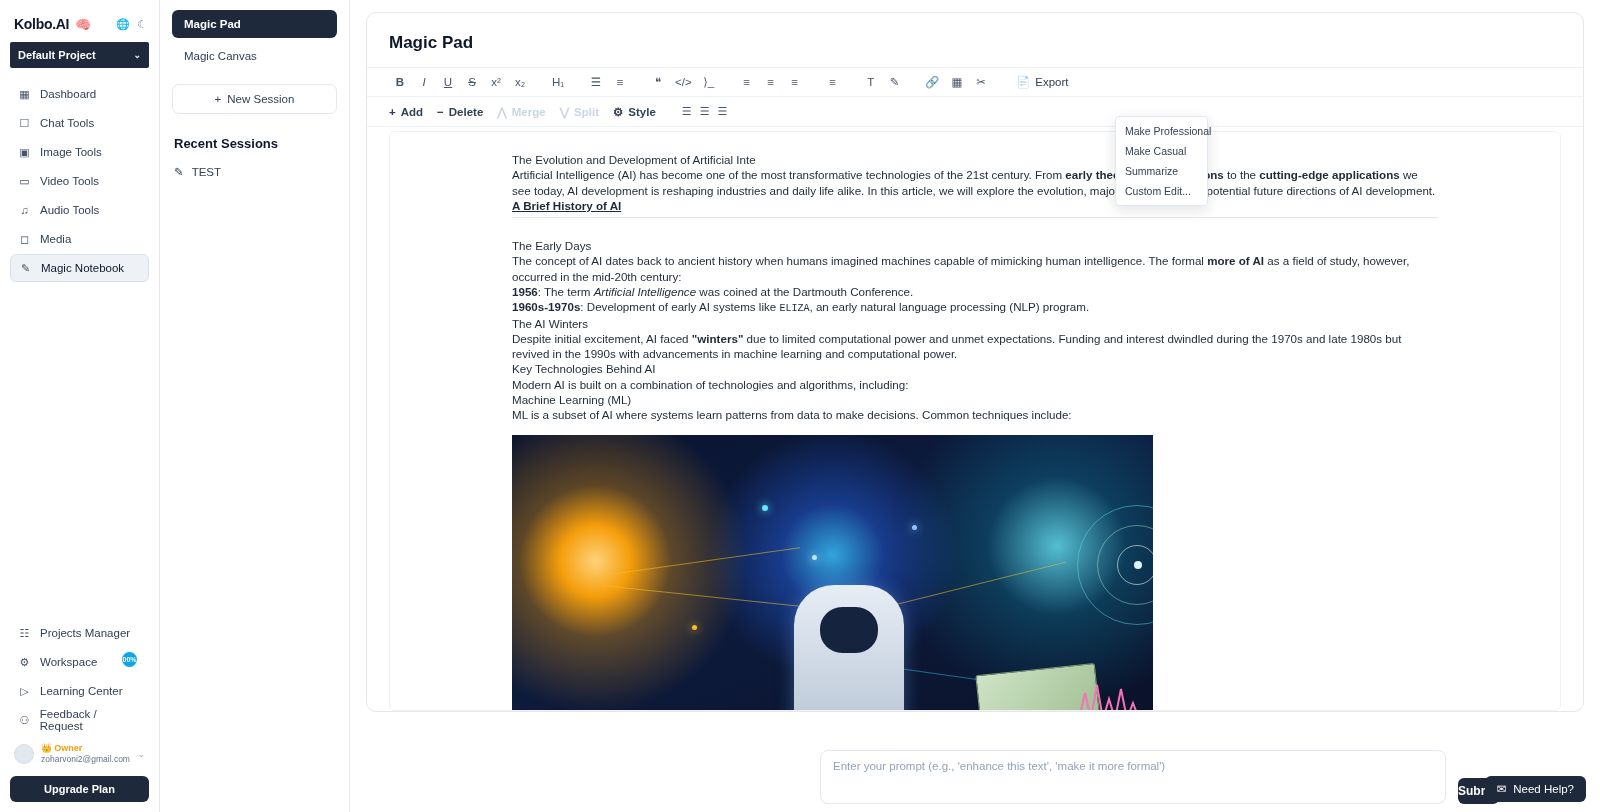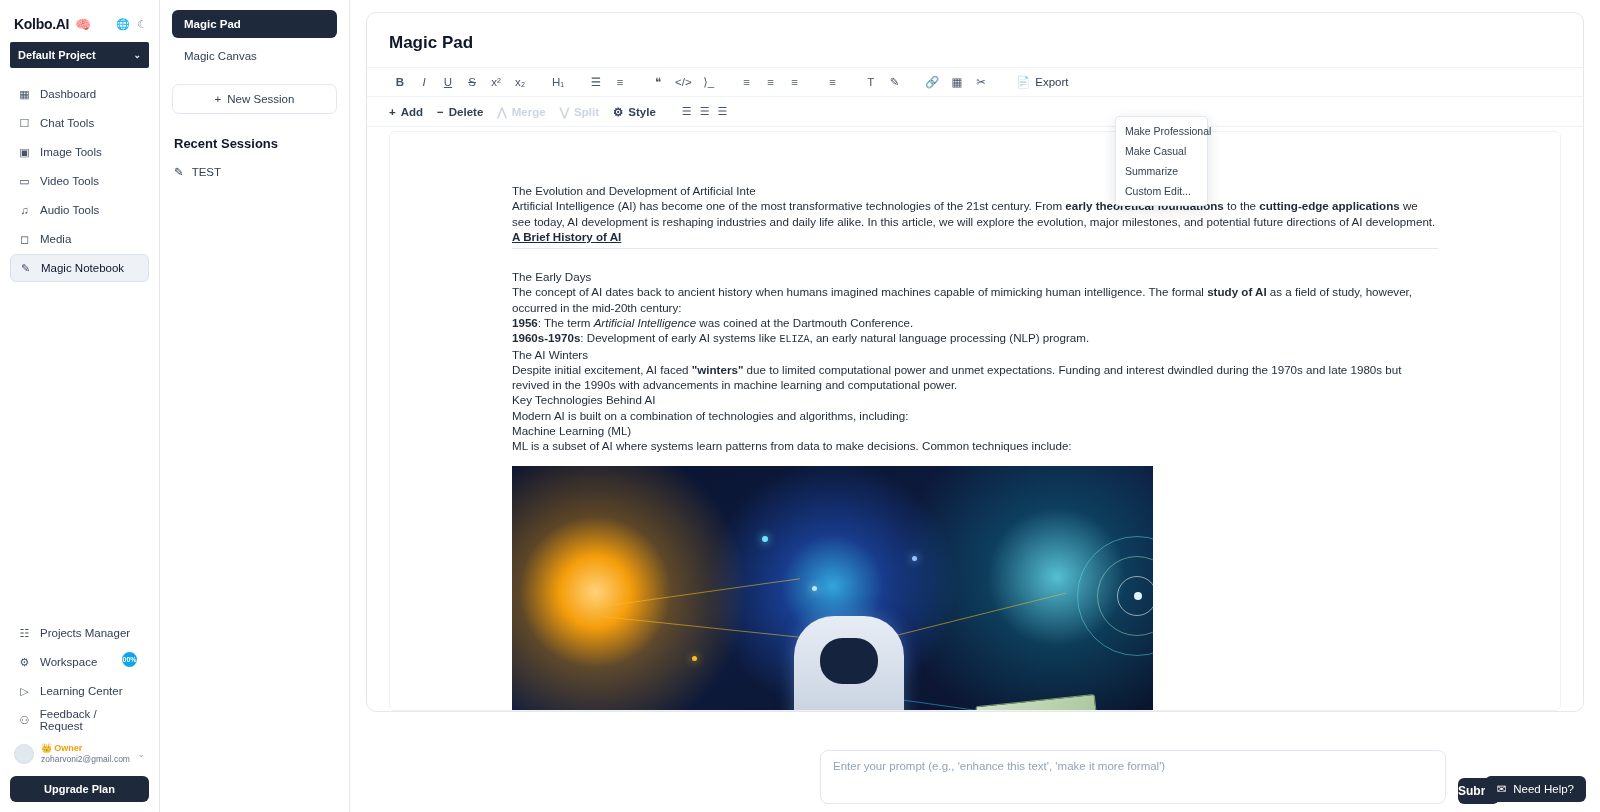--- a/index.html
+++ b/index.html
@@ -111,21 +111,21 @@
   }
   .t2-btn { display: flex; align-items: center; gap: 5px; font-size: 11.5px; color: #334155; font-weight: 600;}
   .t2-btn.dim { color: #cbd5e1; }
   .t2-align { display: flex; gap: 8px; margin-left: 12px; color: #475569; font-size: 11px;}
 
   .doc {
     position: absolute; top: 118px; left: 22px; right: 22px; bottom: 0;
     border: 1px solid #eef1f5; border-radius: 6px; overflow: hidden;
     padding: 20px 22px;
   }
-  .doc-inner { padding-left: 100px; padding-right: 100px; font-size: 11.6px; line-height: 1.32; color: #1f2937; margin-top: 31px; }
+  .doc-inner { padding-left: 100px; padding-right: 100px; font-size: 11.6px; line-height: 1.32; color: #1f2937; }
   .doc-inner p { margin-bottom: 0px; }
   .hr-line { height: 1px; background: #e5e7eb; margin: 4px 0 6px 0; }
   .u-head { font-weight: 700; text-decoration: underline; }
   .mono { font-family: "Liberation Mono", monospace; font-size: 10px; }
   .gap { height: 14px; }
 
   .art {
     margin-top: 12px; width: 641px; height: 300px;
     background:
       radial-gradient(circle at 13% 42%, #ffd27a 0%, #f59e0b 6%, rgba(245,158,11,0.35) 13%, rgba(12,20,46,0) 26%),
@@ -359,21 +359,21 @@
       </div>
 
       <div class="doc">
         <div class="doc-inner">
           <p>The Evolution and Development of Artificial Inte</p>
           <p>Artificial Intelligence (AI) has become one of the most transformative technologies of the 21st century. From <b>early theoretical foundations</b> to the <b>cutting-edge applications</b> we see today, AI development is reshaping industries and daily life alike. In this article, we will explore the evolution, major milestones, and potential future directions of AI development.</p>
           <p class="u-head">A Brief History of AI</p>
           <div class="hr-line"></div>
           <div class="gap"></div>
           <p>The Early Days</p>
-          <p>The concept of AI dates back to ancient history when humans imagined machines capable of mimicking human intelligence. The formal <b>study of AI</b> as a field of study, however, occurred in the mid-20th century:</p>
+          <p>The concept of AI dates back to ancient history when humans imagined machines capable of mimicking human intelligence. The formal <b>more of AI</b> as a field of study, however, occurred in the mid-20th century:</p>
           <p><b>1956</b>: The term <i>Artificial Intelligence</i> was coined at the Dartmouth Conference.</p>
           <p><b>1960s-1970s</b>: Development of early AI systems like <span class="mono">ELIZA</span>, an early natural language processing (NLP) program.</p>
           <p>The AI Winters</p>
           <p>Despite initial excitement, AI faced <b>"winters"</b> due to limited computational power and unmet expectations. Funding and interest dwindled during the 1970s and late 1980s but revived in the 1990s with advancements in machine learning and computational power.</p>
           <p>Key Technologies Behind AI</p>
           <p>Modern AI is built on a combination of technologies and algorithms, including:</p>
           <p>Machine Learning (ML)</p>
           <p>ML is a subset of AI where systems learn patterns from data to make decisions. Common techniques include:</p>
 
           <div class="art">

